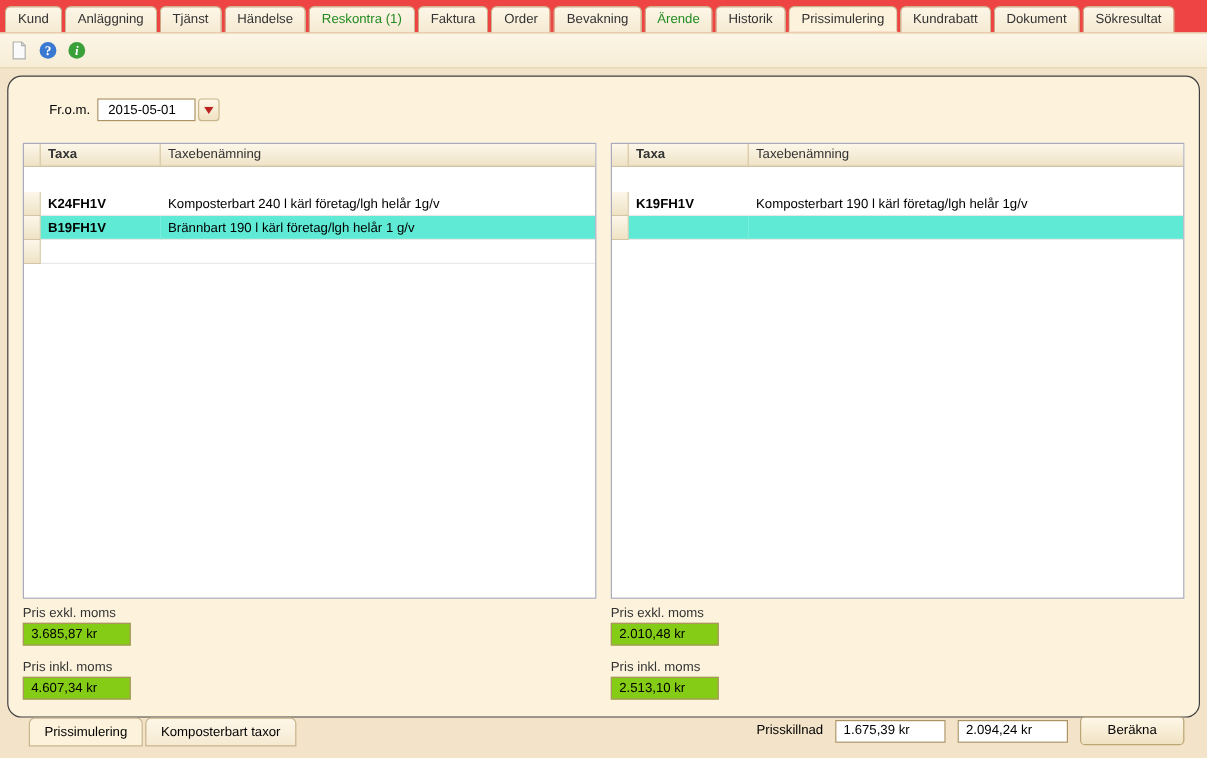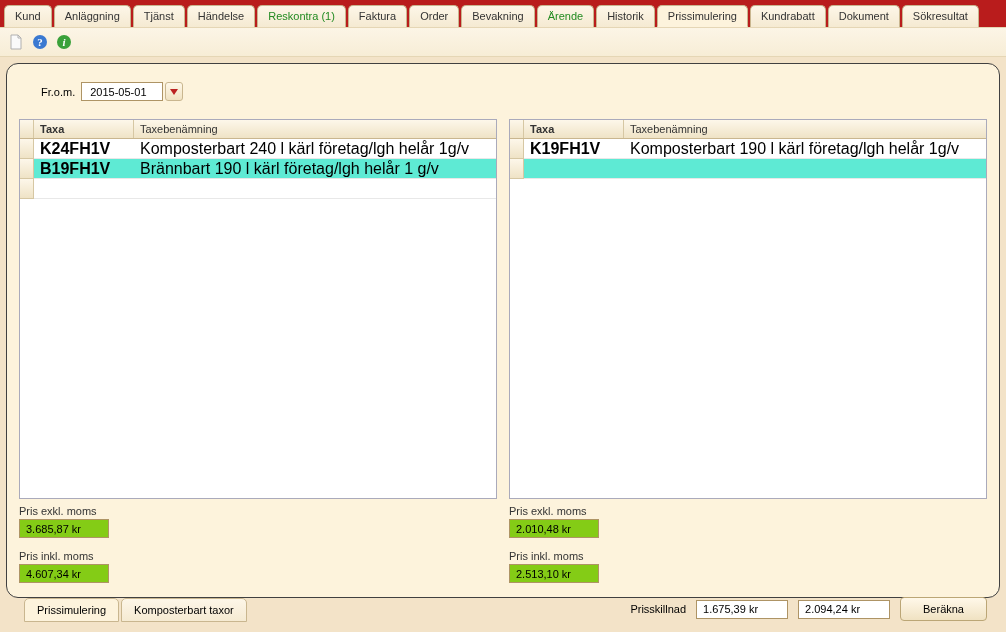--- a/index.html
+++ b/index.html
@@ -9,21 +9,21 @@
     font-size: 11px;
     background: #f3e3c8;
     width: 1006px;
     height: 632px;
     overflow: hidden;
   }
   .top-tabs {
     display: flex;
     padding: 5px 4px 0 4px;
     gap: 2px;
-    background: #b91c1c;
+    background: #ef4444;
   }
   .top-tab {
     padding: 4px 10px;
     background: linear-gradient(#fdf6e8, #f5ead2);
     border: 1px solid #c9b68f;
     border-bottom: none;
     border-radius: 5px 5px 0 0;
     color: #333;
     cursor: pointer;
     white-space: nowrap;
@@ -113,21 +113,22 @@
     font-size: 11px;
     color: #333;
   }
   .gh-cell {
     padding: 3px 6px;
     border-right: 1px solid #d6c7a3;
   }
   .grid-body {
     flex: 1;
     overflow-y: auto;
-    font-size: 16px;
+    font-size: 11px;
+    margin-top: 21px;
   }
   .row {
     display: flex;
     height: 20px;
     align-items: center;
   }
   .row-handle-col { width: 14px; flex-shrink: 0; }
   .taxa-col { width: 100px; flex-shrink: 0; font-weight: bold; }
   .benamn-col { flex: 1; min-width: 0; }
   .gh-cell.row-handle-col { background: linear-gradient(#fdf7ea, #efe3c6); }

